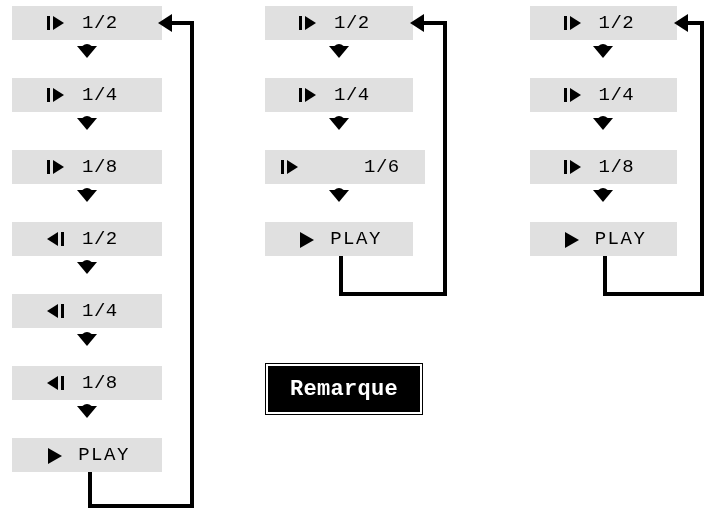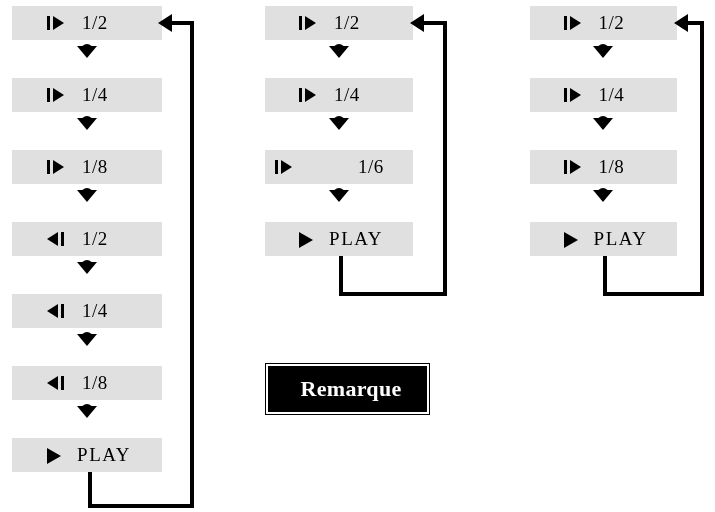--- a/index.html
+++ b/index.html
@@ -5,21 +5,21 @@
   html, body {
     margin: 0;
     padding: 0;
     background: #ffffff;
   }
   #page {
     position: relative;
     width: 715px;
     height: 512px;
     background: #ffffff;
-    font-family: Liberation Serif, serif;
+    font-family: Liberation Mono, monospace;
     overflow: hidden;
   }
 
   
   .step-box {
     position: absolute;
     height: 34px;
     background: #e0e0e0;
     display: flex;
     align-items: center;
@@ -308,21 +308,21 @@
           </span>
       </span>
       <span class="step-label">1/4</span>
     </div>
 
     <div class="down-arrow" style="left:329px; top:116px;">
       <span class="head"></span>
         <span class="cap"></span>
     </div>
 
-    <div class="step-box" style="left:265px; top:150px; width:148px;gap:48px;">
+    <div class="step-box" style="left:265px; top:150px; width:160px;gap:48px;">
       <span class="step-icon">
         <span class="ico-fwd-slow">
             <span class="bar"></span>
             <span class="tri"></span>
           </span>
       </span>
       <span class="step-label">1/6</span>
     </div>
 
     <div class="down-arrow" style="left:329px; top:188px;">
@@ -402,18 +402,18 @@
       <span class="step-label">PLAY</span>
     </div>
 
     <div class="line-v" style="left:603px; top:256px; height:40px;"></div>
     <div class="line-h" style="left:603px; top:292px; width:101px;"></div>
     <div class="line-v" style="left:700px; top:21px; height:275px;"></div>
     <div class="line-h" style="left:684px; top:21px; width:20px;"></div>
     <div class="arrow-left-head" style="left:674px; top:14px;"></div>
   </div>
 
-  <div class="remark-box" style="left:268px; top:366px; width:148px; height:42px;padding-left:7px;">
+  <div class="remark-box" style="left:268px; top:366px; width:148px; height:42px;">
     <span class="remark-label">Remarque</span>
   </div>
 
 
 </div>
 
 </body></html>

